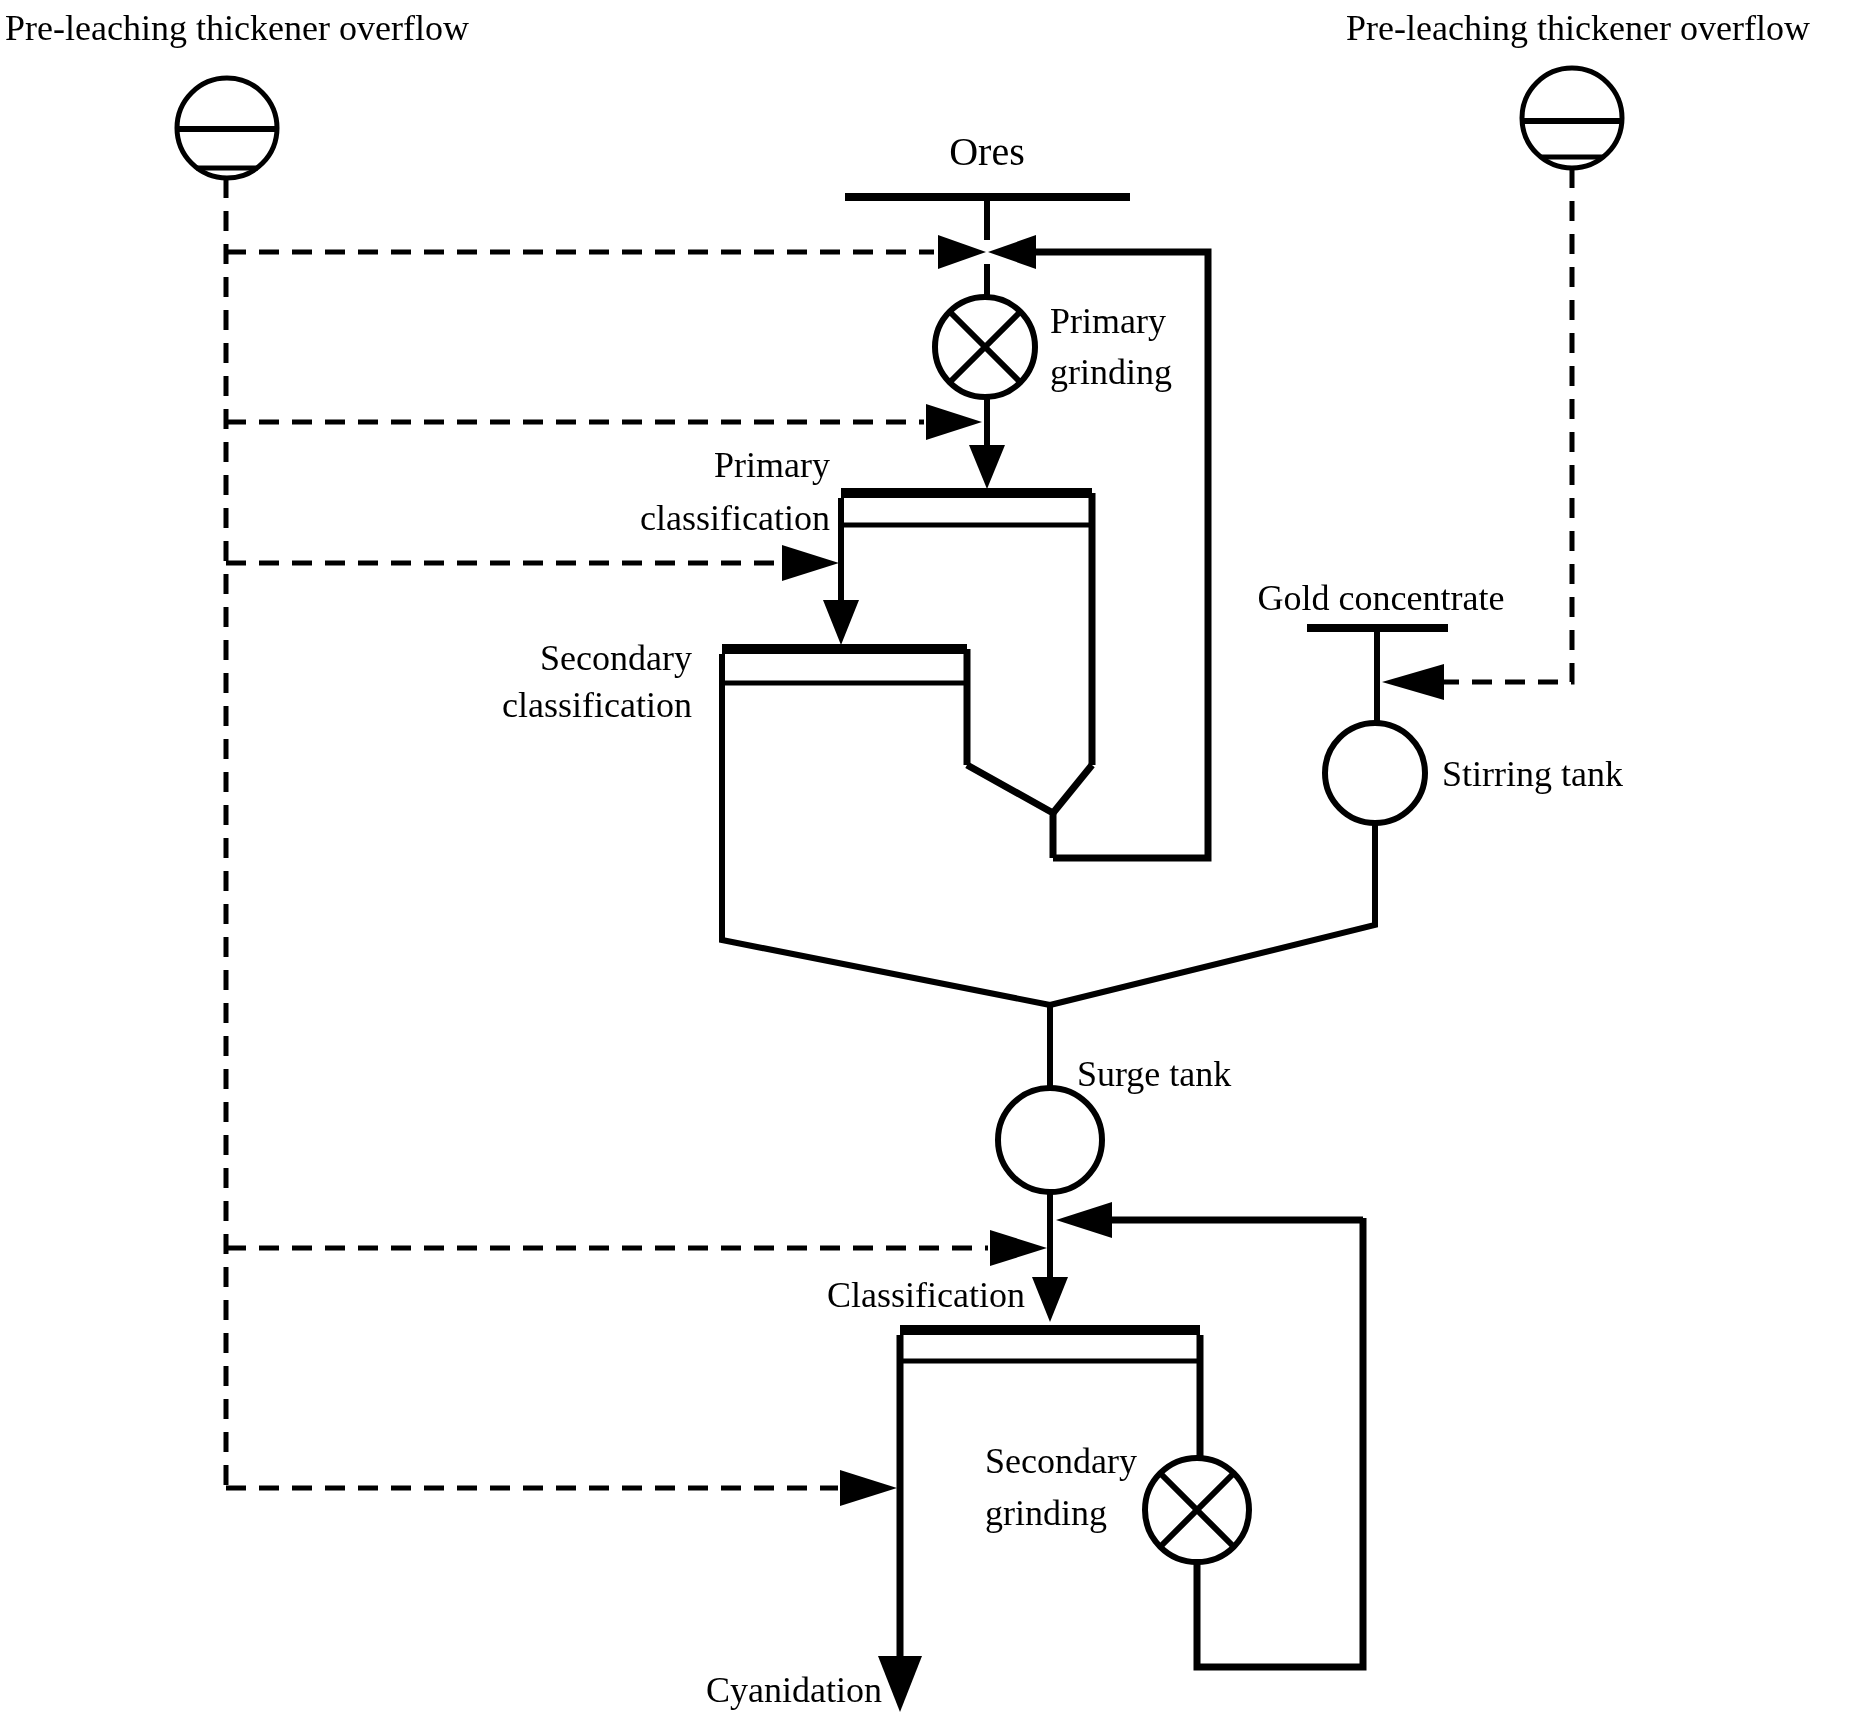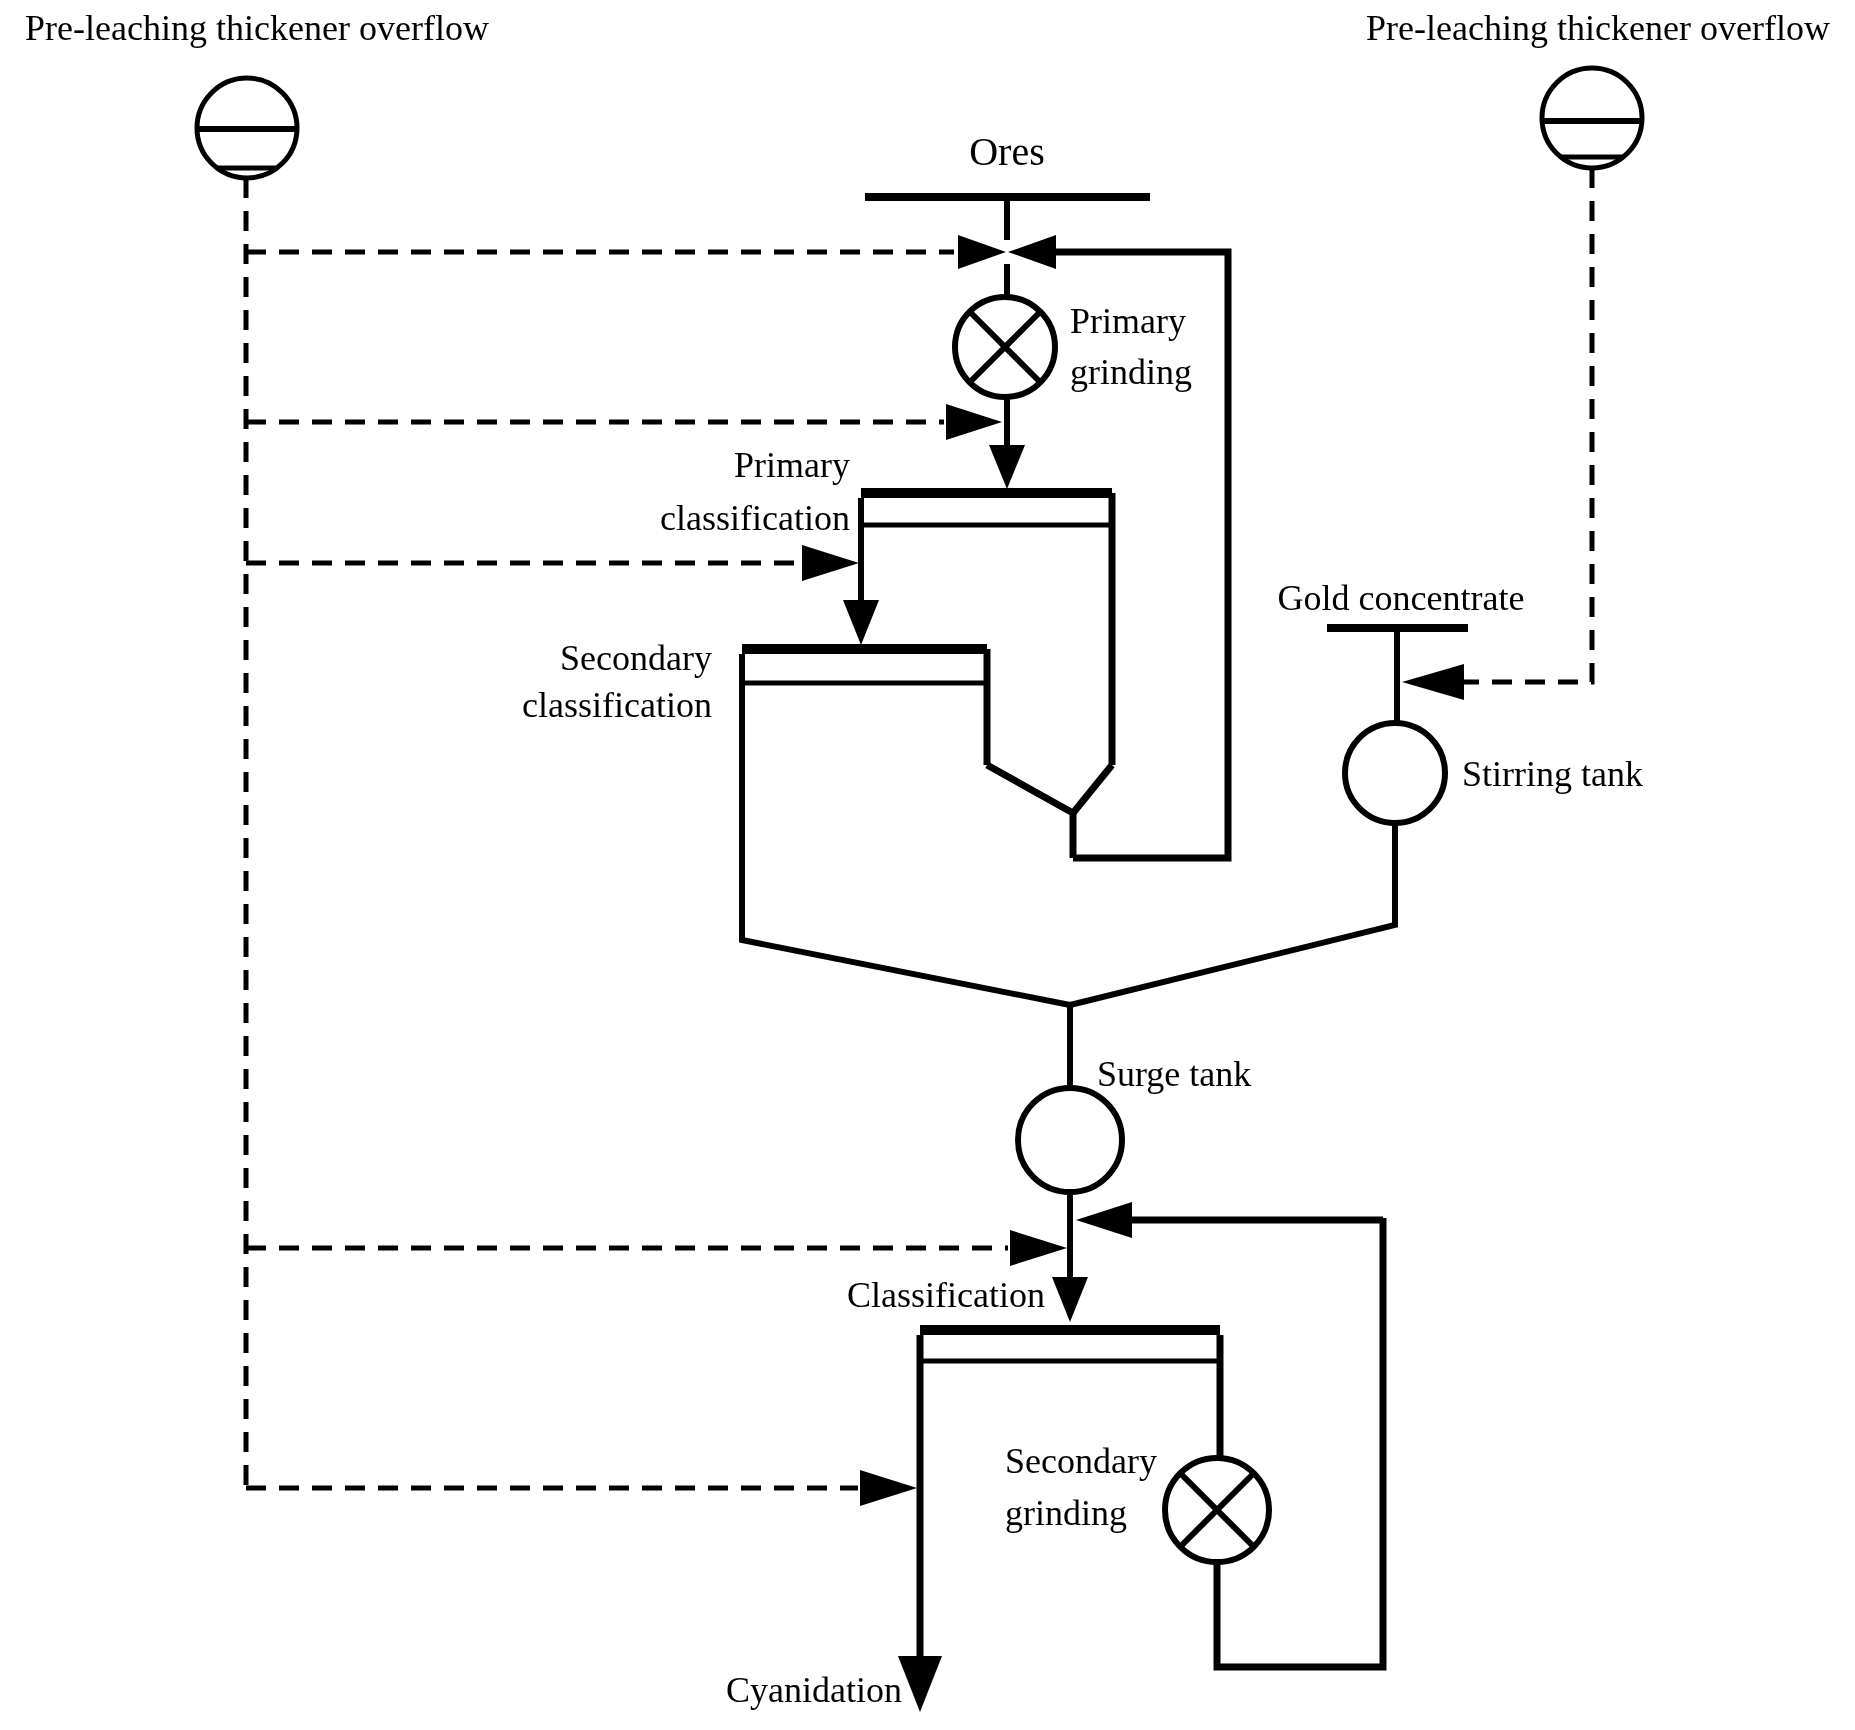--- a/index.html
+++ b/index.html
@@ -1,17 +1,17 @@
 <!DOCTYPE html>
 <html style="--ink: #000000; --bg: #ffffff;"><head>
 <meta charset="utf-8">
 <style>
   :root { --ink:#000000; --bg:#ffffff; }
   html,body { margin:0; padding:0; background:var(--bg); }
-  .stage { width:1761px; height:1730px; position:relative; background:var(--bg);padding-left:20px; }
+  .stage { width:1761px; height:1730px; position:relative; background:var(--bg); }
   svg { display:block; }
   svg text {
     font-family:"Liberation Serif","DejaVu Serif",serif;
     fill:var(--ink);
     font-size:36px;
   }
   .t-big { font-size:40px; }
   .ln    { stroke:var(--ink); stroke-width:6;  fill:none; }
   .ln7   { stroke:var(--ink); stroke-width:7;  fill:none; }
   .bar   { stroke:var(--ink); stroke-width:10; fill:none; }

